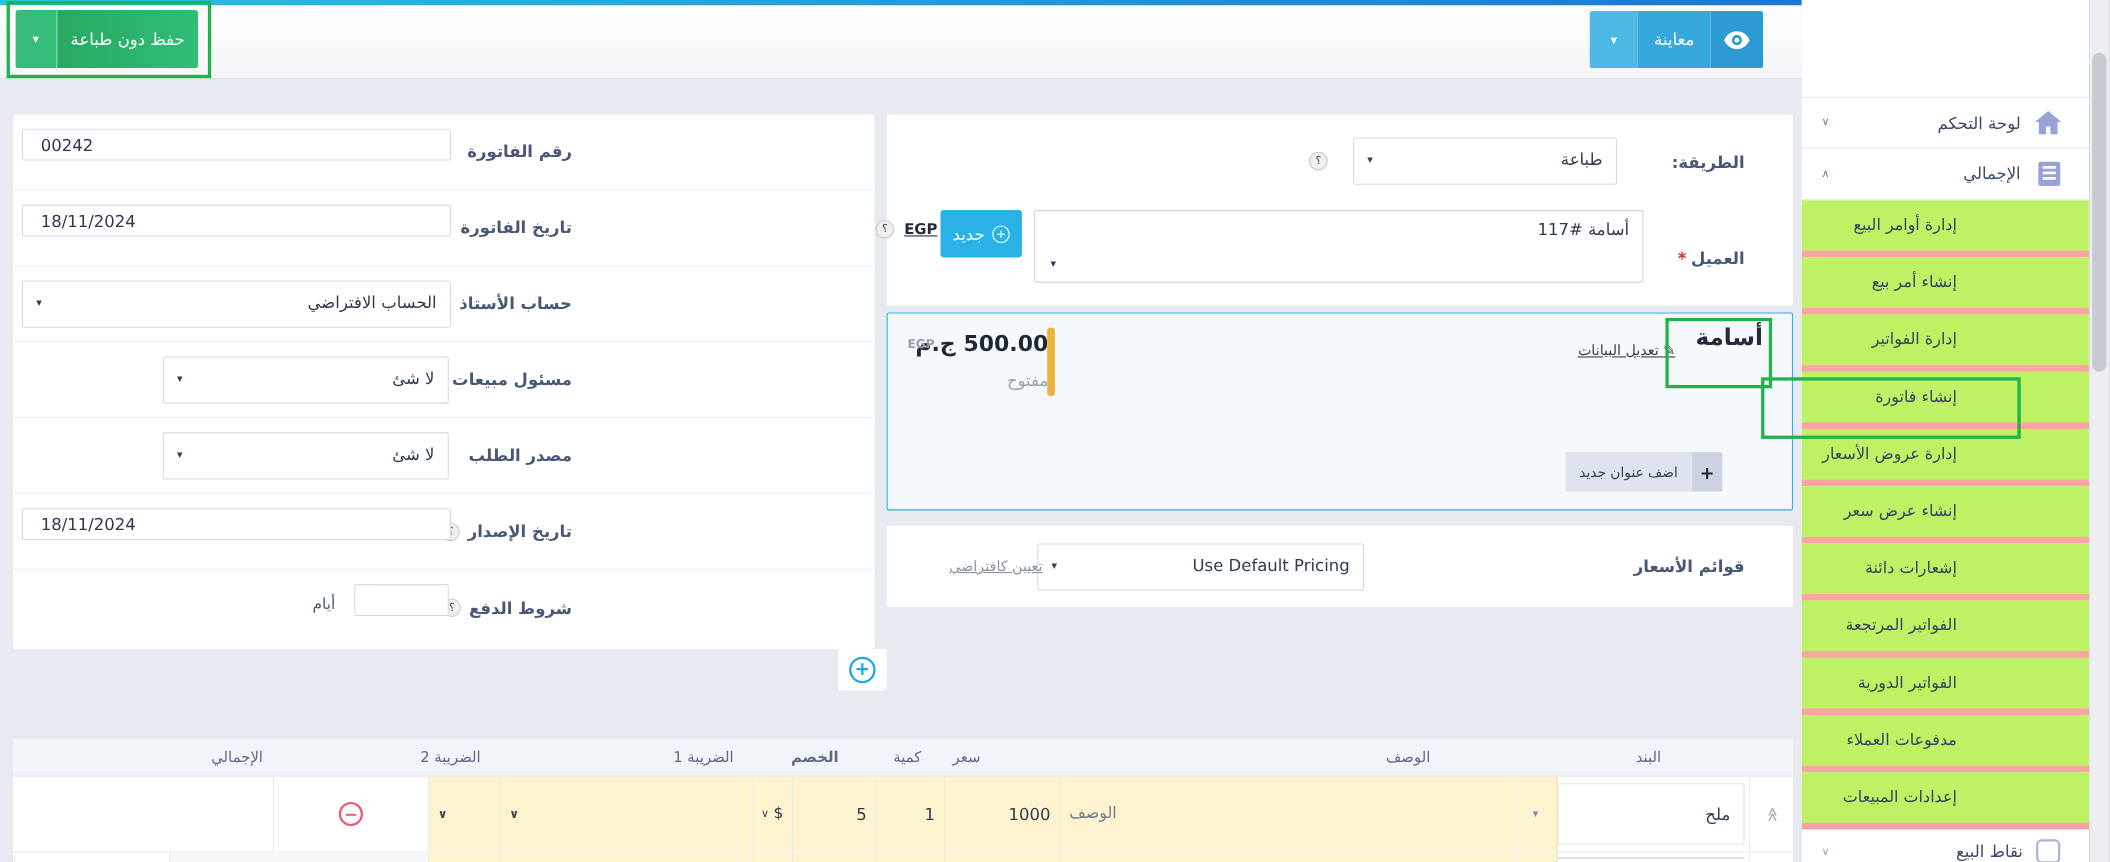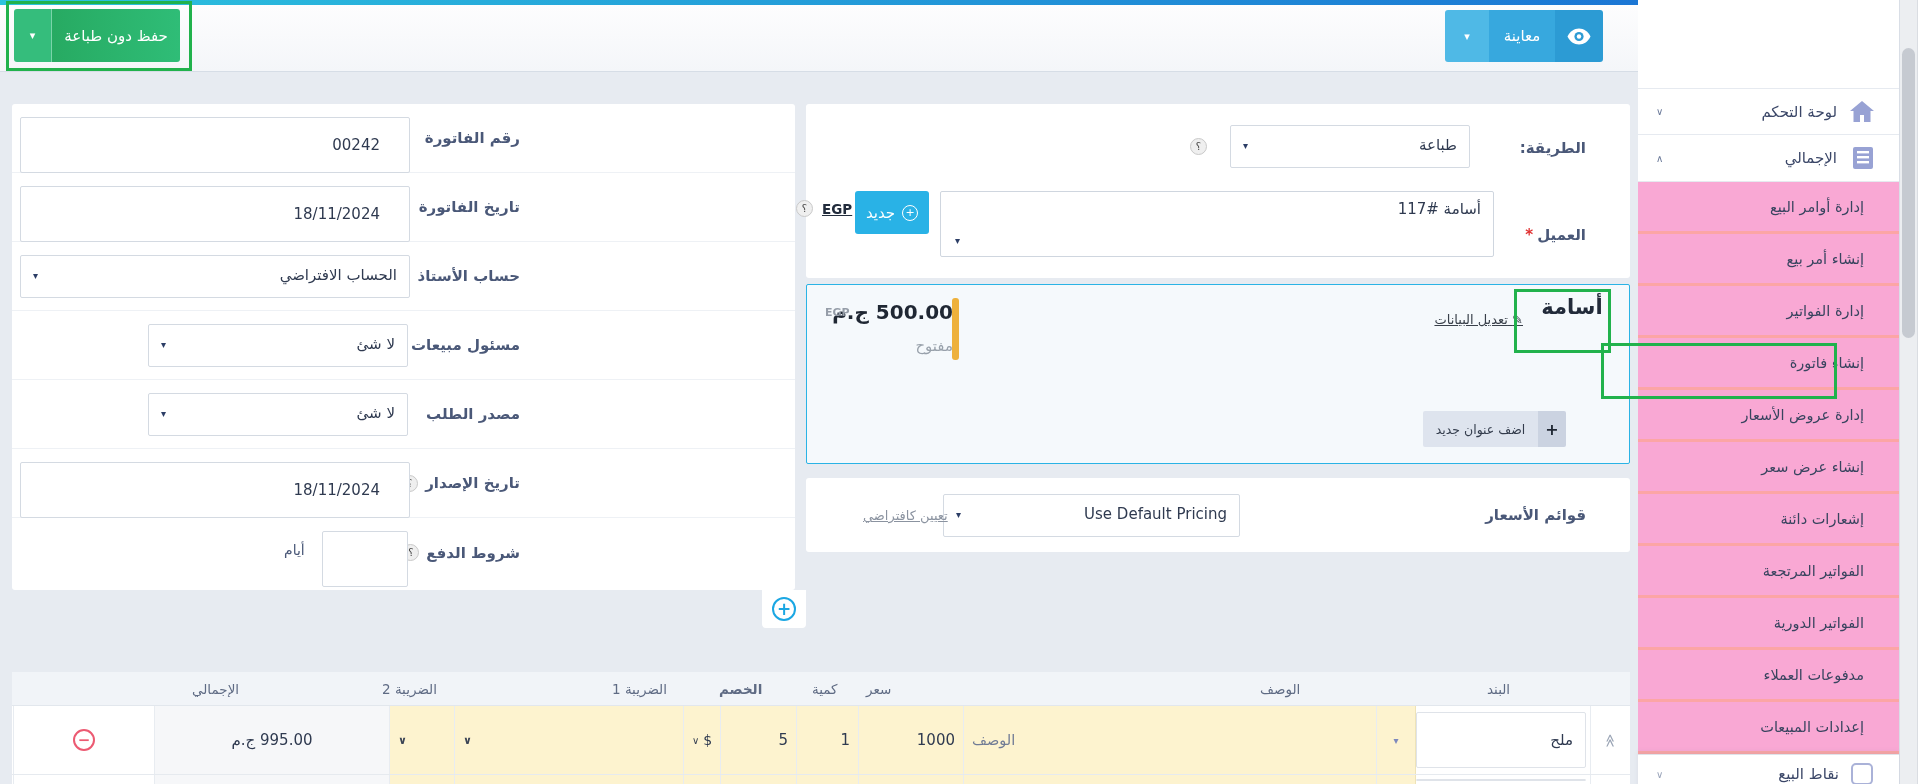--- a/index.html
+++ b/index.html
@@ -37,43 +37,43 @@
   
   .sidebar { position:absolute; left:1638px; top:0; width:262px; height:784px; background:#fff;
     border-right:1px solid #d9dee6; }
   .side-main { position:relative; height:47px; border-bottom:1px solid #e6eaf0; display:flex;
     align-items:center; direction:rtl; padding:0 24px 0 18px; cursor:pointer; }
   .side-main .mi-icon { width:26px; height:24px; margin-left:12px; flex:none; }
   .side-main .mi-label { flex:1; font-size:15px; color:#3b4768; }
   .side-main .mi-chev { font-size:10px; color:#6b7a9a; }
   .side-main:first-child { margin-top:88px; border-top:1px solid #e6eaf0; }
   .submenu { }
-  .sub-item { height:52px; display:flex; align-items:center; direction:rtl; padding-right:35px;
-    font-size:14.5px; color:#38445f; background:#f9a8d4; border-bottom:3px solid #fca5a5; cursor:pointer; }
+  .sub-item { height:52px; display:flex; align-items:center; direction:rtl; padding-right:120px;
+    font-size:14.5px; color:#38445f; background:#bef264; border-bottom:6px solid #fca5a5; cursor:pointer; }
   .side-bottom { position:relative; height:60px; display:flex; align-items:flex-start; direction:rtl;
     padding:8px 26px 0 18px; background:#fff; border-top:1px solid #dfe3ea; box-shadow:0 -3px 4px rgba(120,130,150,.12); }
   .side-bottom .pos-icon { width:22px; height:22px; border:2px solid #aab2d8; border-radius:5px; margin-left:12px; flex:none; }
   .side-bottom .mi-label { flex:1; font-size:15px; color:#3b4768; padding-top:2px; }
   .side-bottom .mi-chev { font-size:10px; color:#9aa4ba; padding-top:6px; }
   .scrollbar { position:absolute; left:1900px; top:0; width:18px; height:784px; background:#eceef1; border-right:1px solid #dadde2; }
   .scroll-thumb { position:absolute; left:2px; top:48px; width:13px; height:290px; background:#c6cad1; border-radius:7px; }
 
   
   .panel { position:absolute; background:#fff; border-radius:3px; }
 
   
   .lpanel { left:12px; top:104px; width:783px; height:486px; }
   .frow { position:relative; height:69px; border-bottom:1px solid #eef1f5; }
   .frow:last-child { border-bottom:none; }
   .flabel { position:absolute; right:275px; top:0; height:100%; display:flex; align-items:center; gap:7px;
     font-size:15px; color:#4a5878; font-weight:bold; white-space:nowrap; direction:rtl; }
   .help { display:inline-flex; width:17px; height:17px; border-radius:50%; background:#efefef;
     border:1px solid #c9c9c9; color:#444; font-size:10px; align-items:center; justify-content:center; font-weight:normal; }
-  .inp { position:absolute; top:13px; height:56px; border:1px solid #d4dae2; border-radius:2px; background:#fff;
-    font-family:inherit; font-size:15px; color:#2f3a50; text-align:right; padding:0 29px; direction:ltr; }
+  .inp { position:absolute; top:13px; height:29px; border:1px solid #d4dae2; border-radius:2px; background:#fff;
+    font-family:inherit; font-size:15px; color:#2f3a50; text-align:left; padding:0 16px; direction:ltr; }
   .inp.wide { left:8px; width:390px; }
   .inp.small { left:310px; width:86px; }
   .suffix { position:absolute; left:272px; top:24px; font-size:14px; color:#4a5878; }
   .sel { position:absolute; top:13px; height:43px; border:1px solid #d4dae2; border-radius:2px; background:#fff;
     cursor:pointer; direction:rtl; }
   .sel .sel-val { position:absolute; right:12px; top:10px; font-size:15px; color:#2f3a50; white-space:nowrap; }
   .sel .caret { position:absolute; left:12px; top:14px; font-size:10px; color:#2c3e66; }
   .sel.wide { left:8px; width:390px; }
   .sel.narrow { left:136px; width:260px; }
 
@@ -321,21 +321,20 @@
       <div class="c-dtype">
         <span>$</span>
         <span class="vchev">∨</span>
       </div>
       <div class="c-tax1">
         <span class="tax-chev">∨</span>
       </div>
       <div class="c-tax2">
         <span class="tax-chev">∨</span>
       </div>
-      <div class="c-total">995.00 ج.م</div>
       <div class="c-del">
         <span class="minus-circle">−</span>
       </div>
     </div>
 
     <div class="trow sliver">
       <div class="c-drag"></div>
       <div class="c-item">
           <input class="item-input" style="">
           <div class="item-dd"></div>

